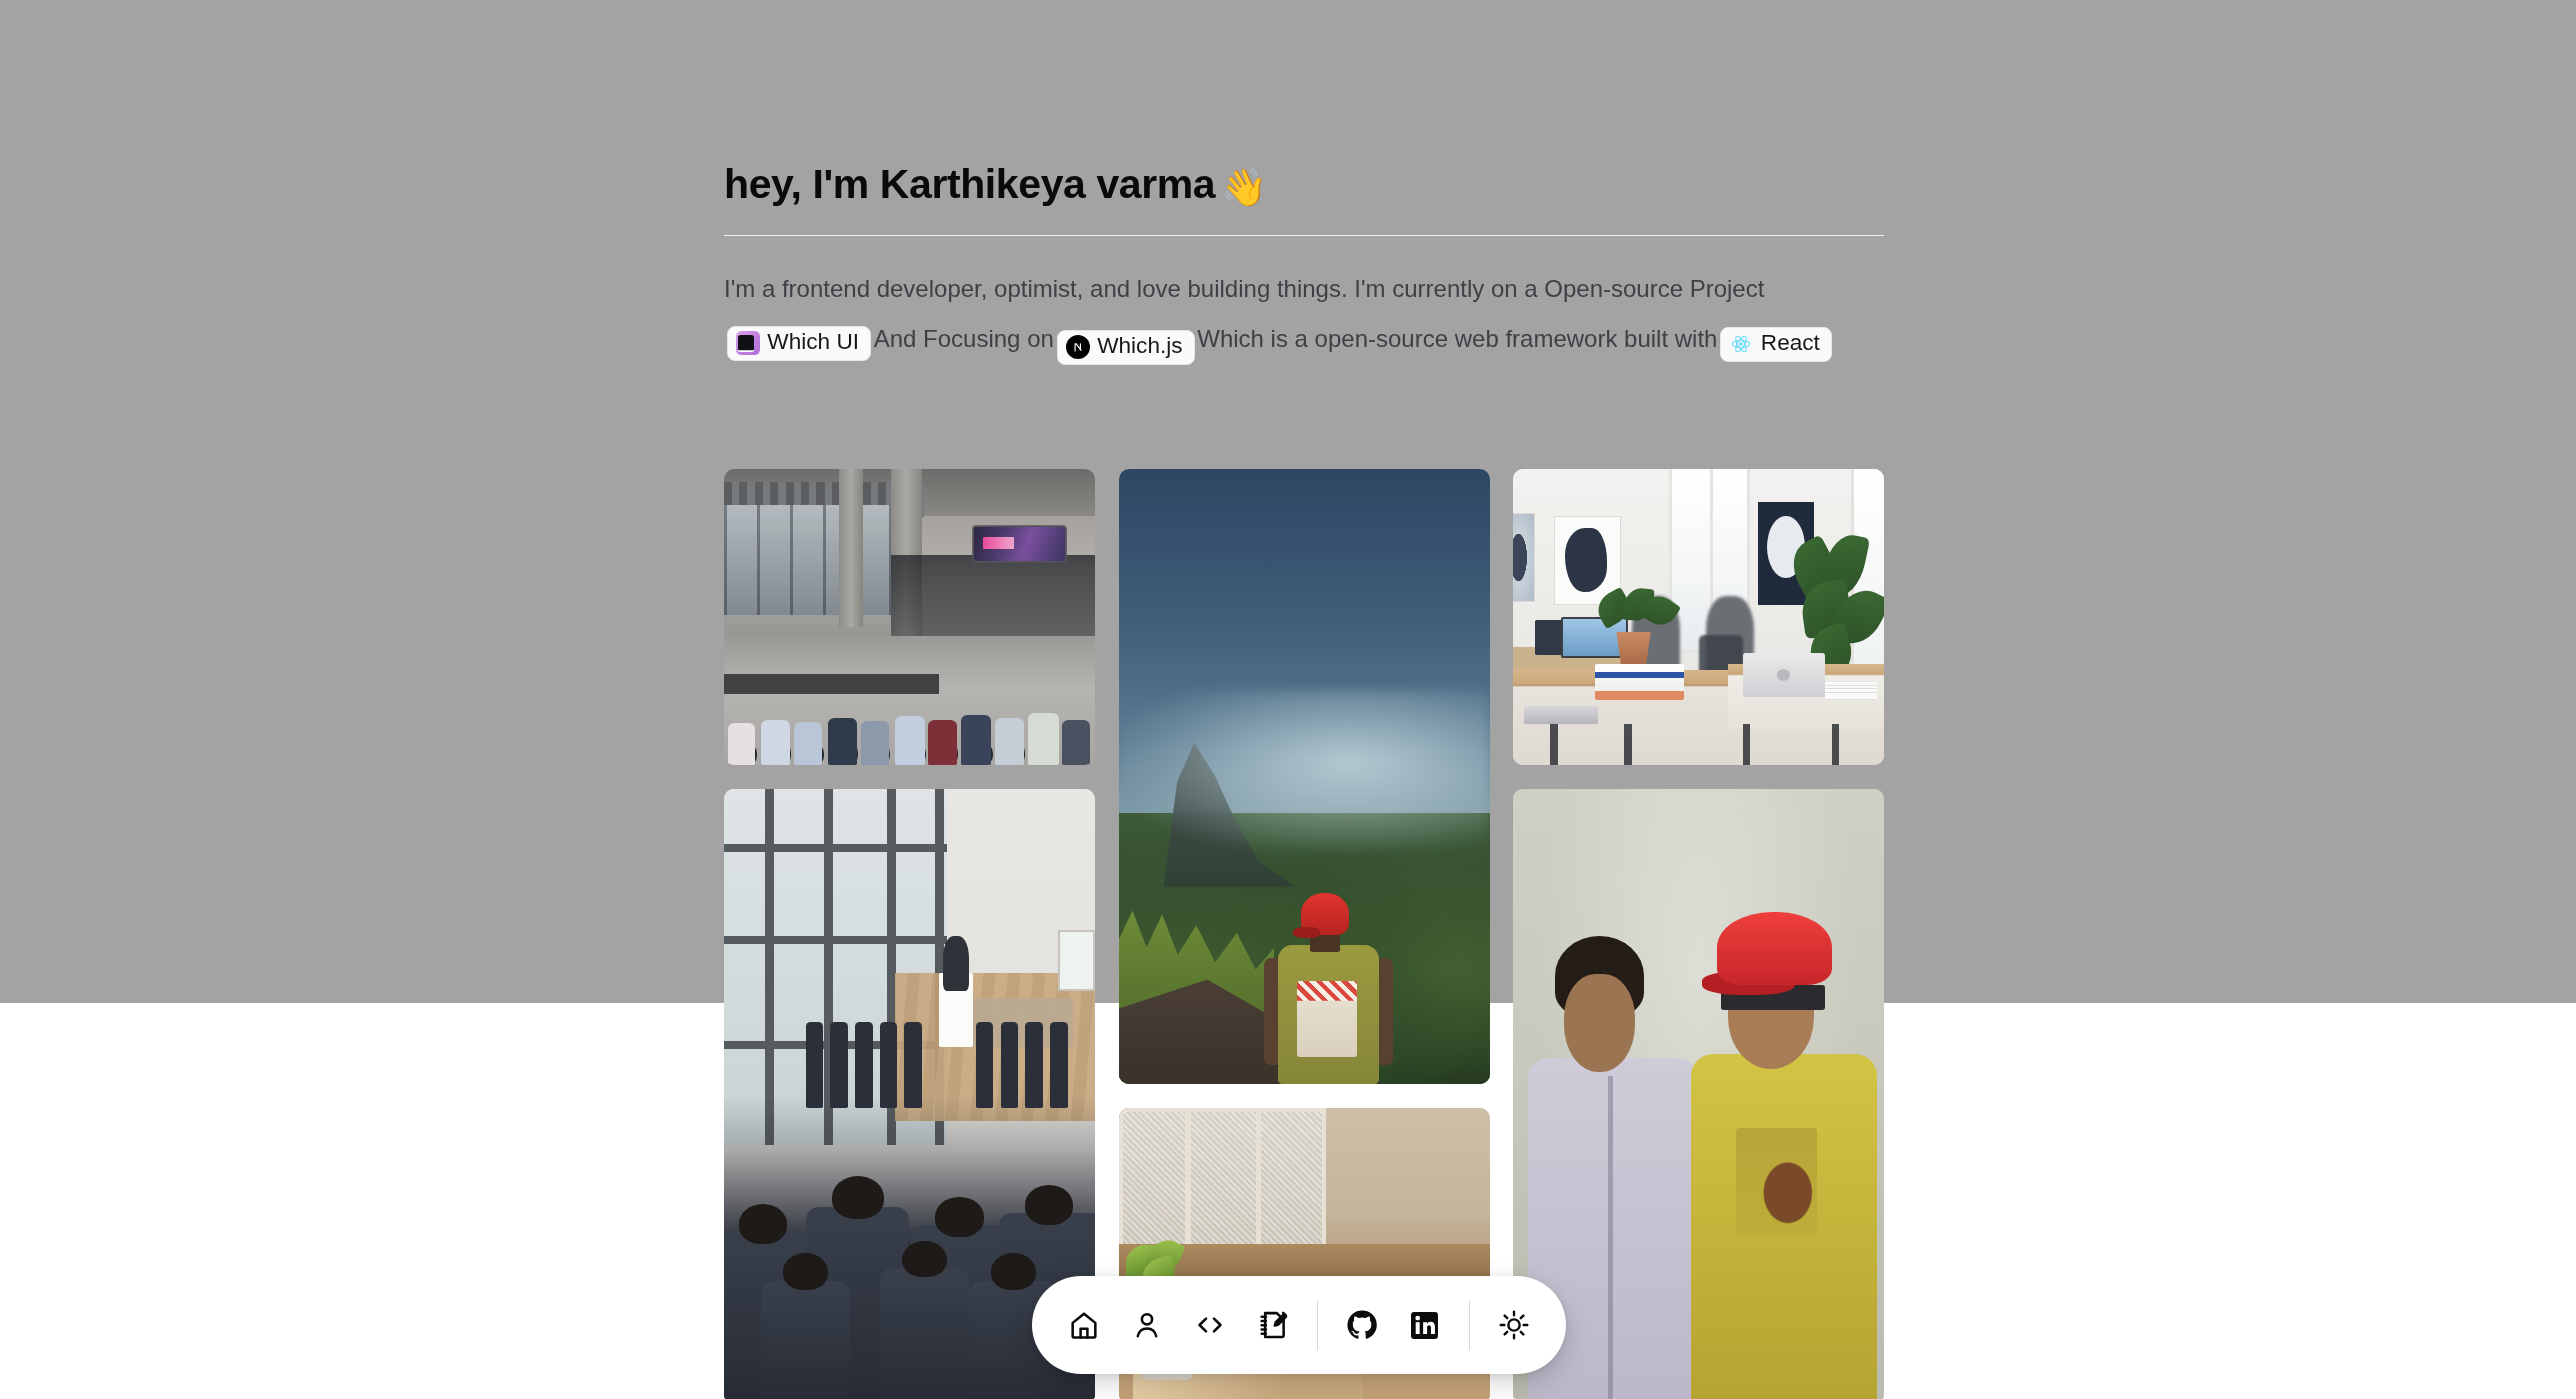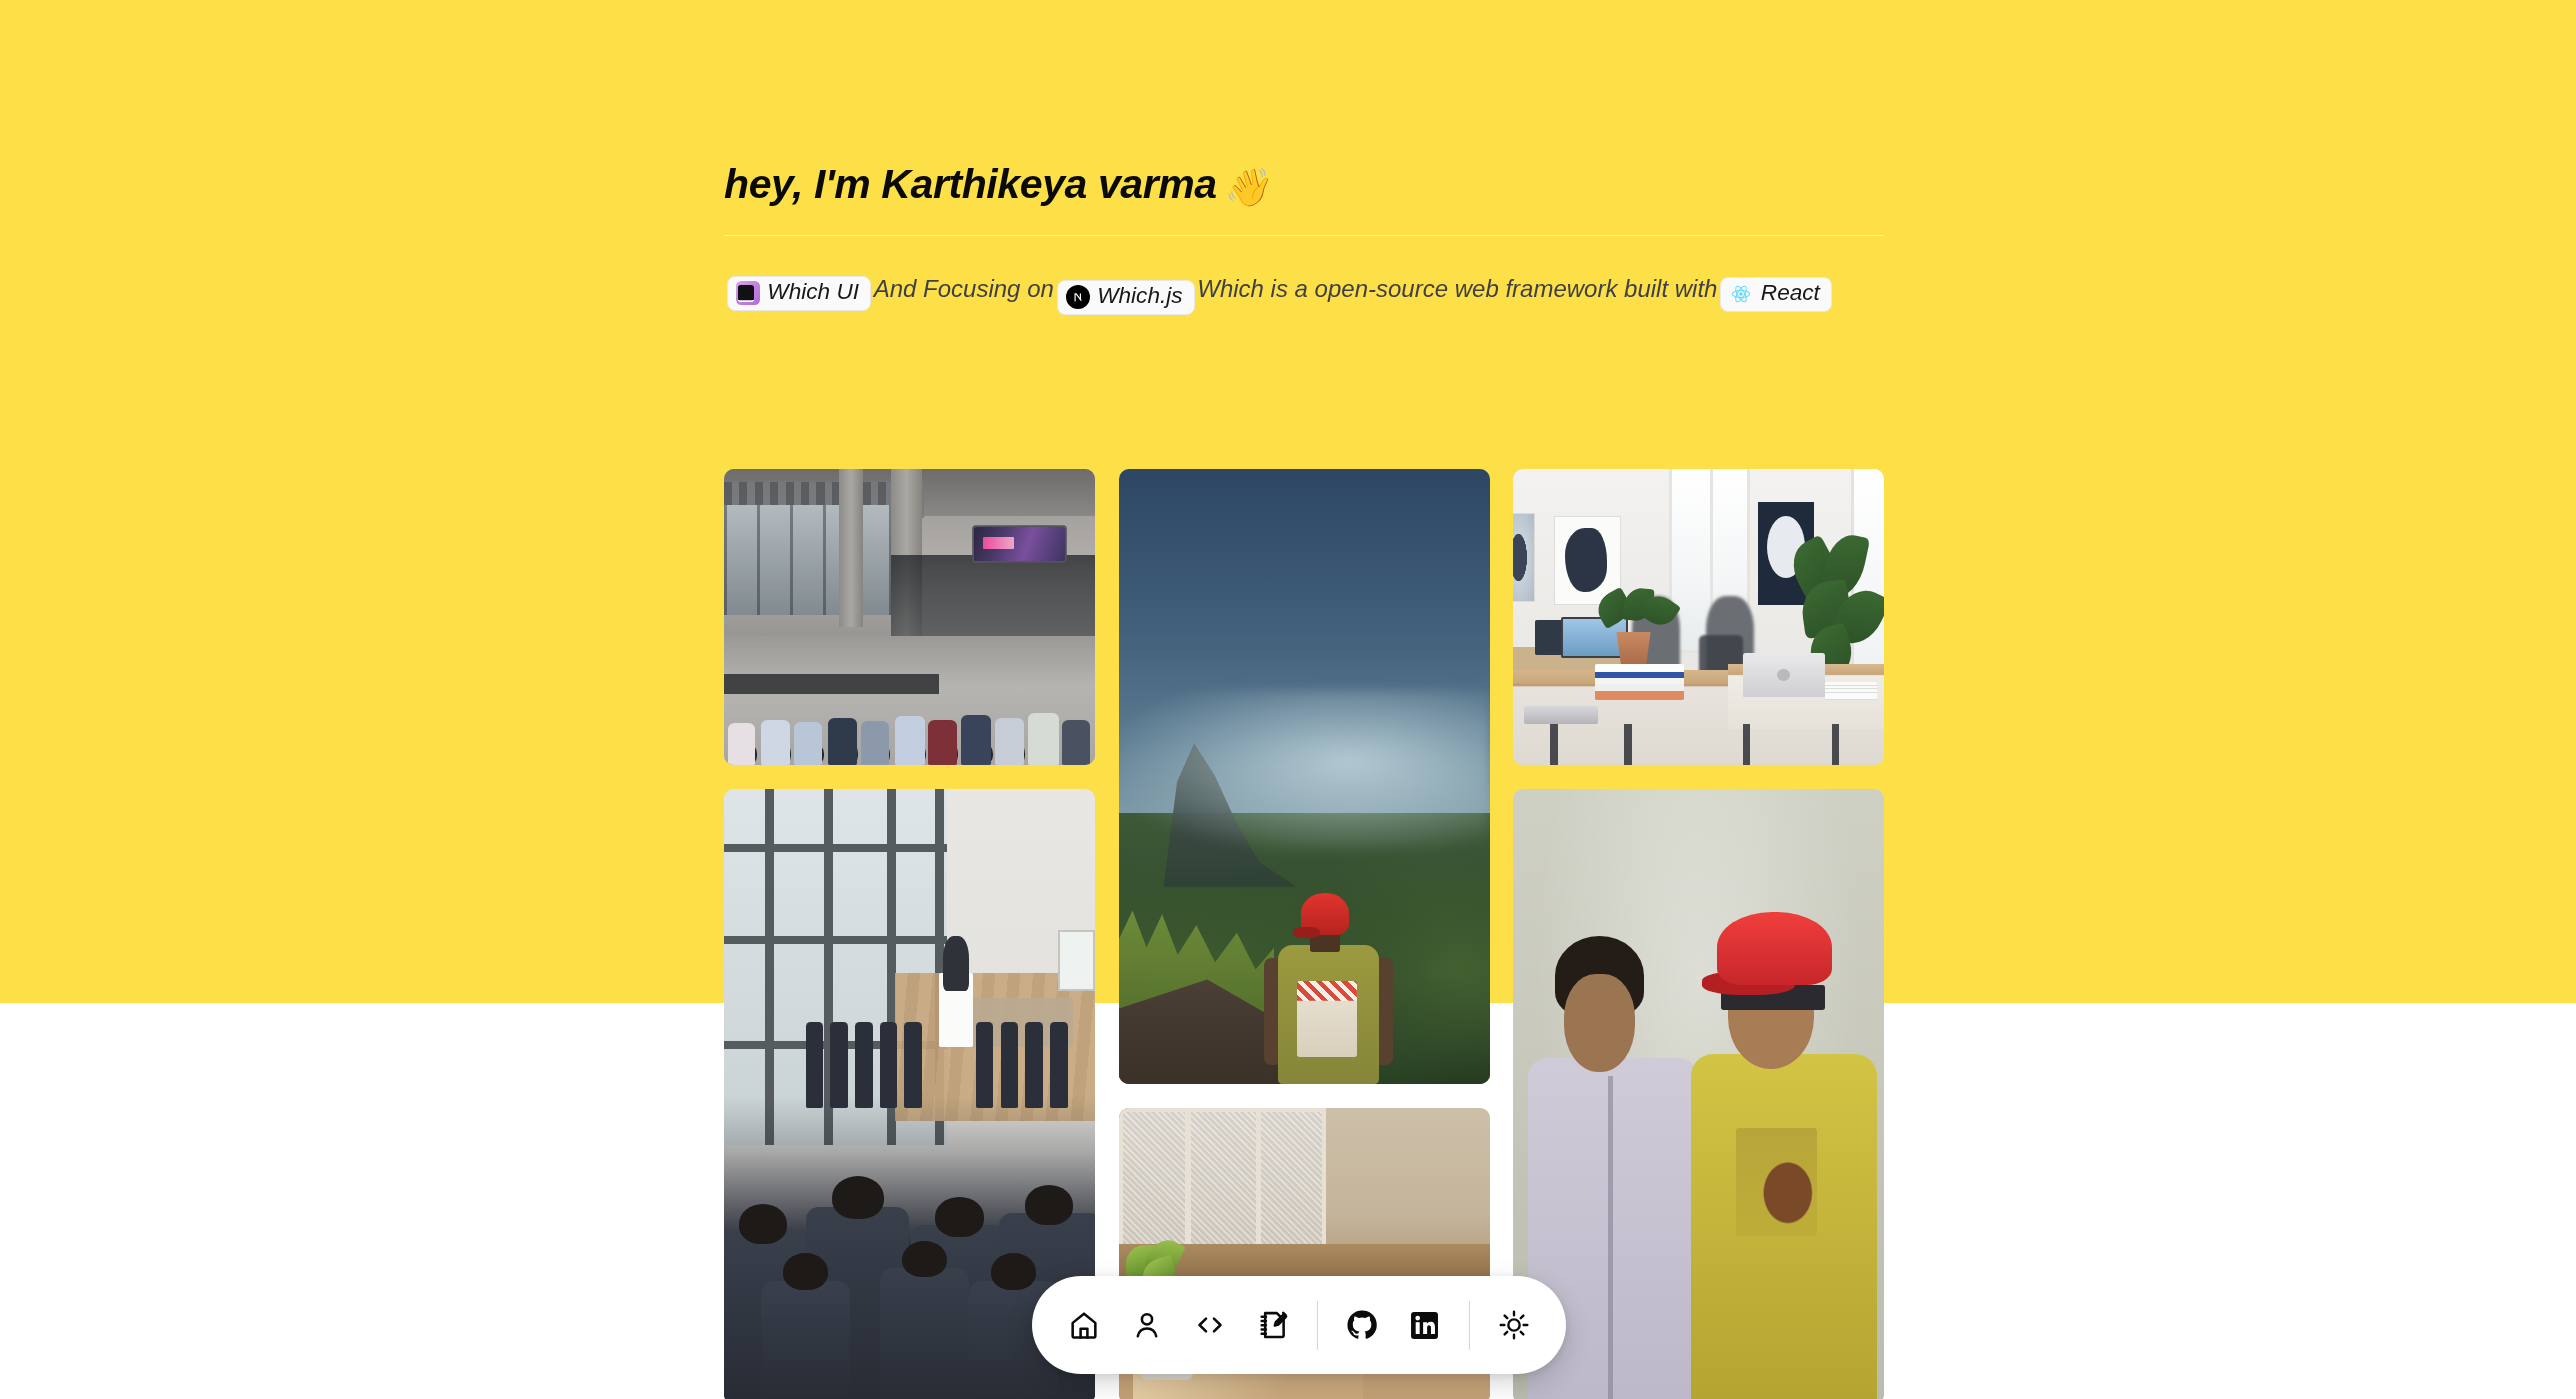--- a/index.html
+++ b/index.html
@@ -10,22 +10,21 @@
     height: 1399px;
     background: #ffffff;
     font-family: "Liberation Sans", sans-serif;
     overflow: hidden;
   }
 
   .page {
     position: relative;
     width: 2576px;
     height: 1003px;
-    background: #fde047;
-    font-style: italic;
+    background: #a3a3a3;
   }
 
   .content {
     position: absolute;
     left: 724px;
     top: 0;
     width: 1160px;
   }
 
   
@@ -616,21 +615,21 @@
 <body>
 
 <div class="page">
 
   <div class="content">
 
     <h1 class="page-title"><span>hey, I'm Karthikeya varma</span><span class="wave-emoji">👋</span></h1>
 
     <div class="divider"></div>
 
-    <p class="bio"><span class="badge">
+    <p class="bio"><span>I'm a frontend developer, optimist, and love building things. I'm currently on a Open-source Project</span><span class="badge">
           <span class="ic ic-eldora"></span>
           <span class="badge-label">Which UI</span>
         </span><span>And Focusing on</span><span class="badge">
           <span class="ic ic-next">
             <svg width="16.3" height="16.3" viewBox="0 0 24 24" fill="none">
               <path d="M7.5 17.5V7.2h1.6l7.2 9.6" stroke="#fff" stroke-width="1.7" stroke-linecap="round"></path>
               <path d="M15.3 7.2v7.4" stroke="#fff" stroke-width="1.7" stroke-linecap="round"></path>
             </svg>
           </span>
           <span class="badge-label">Which.js</span>

